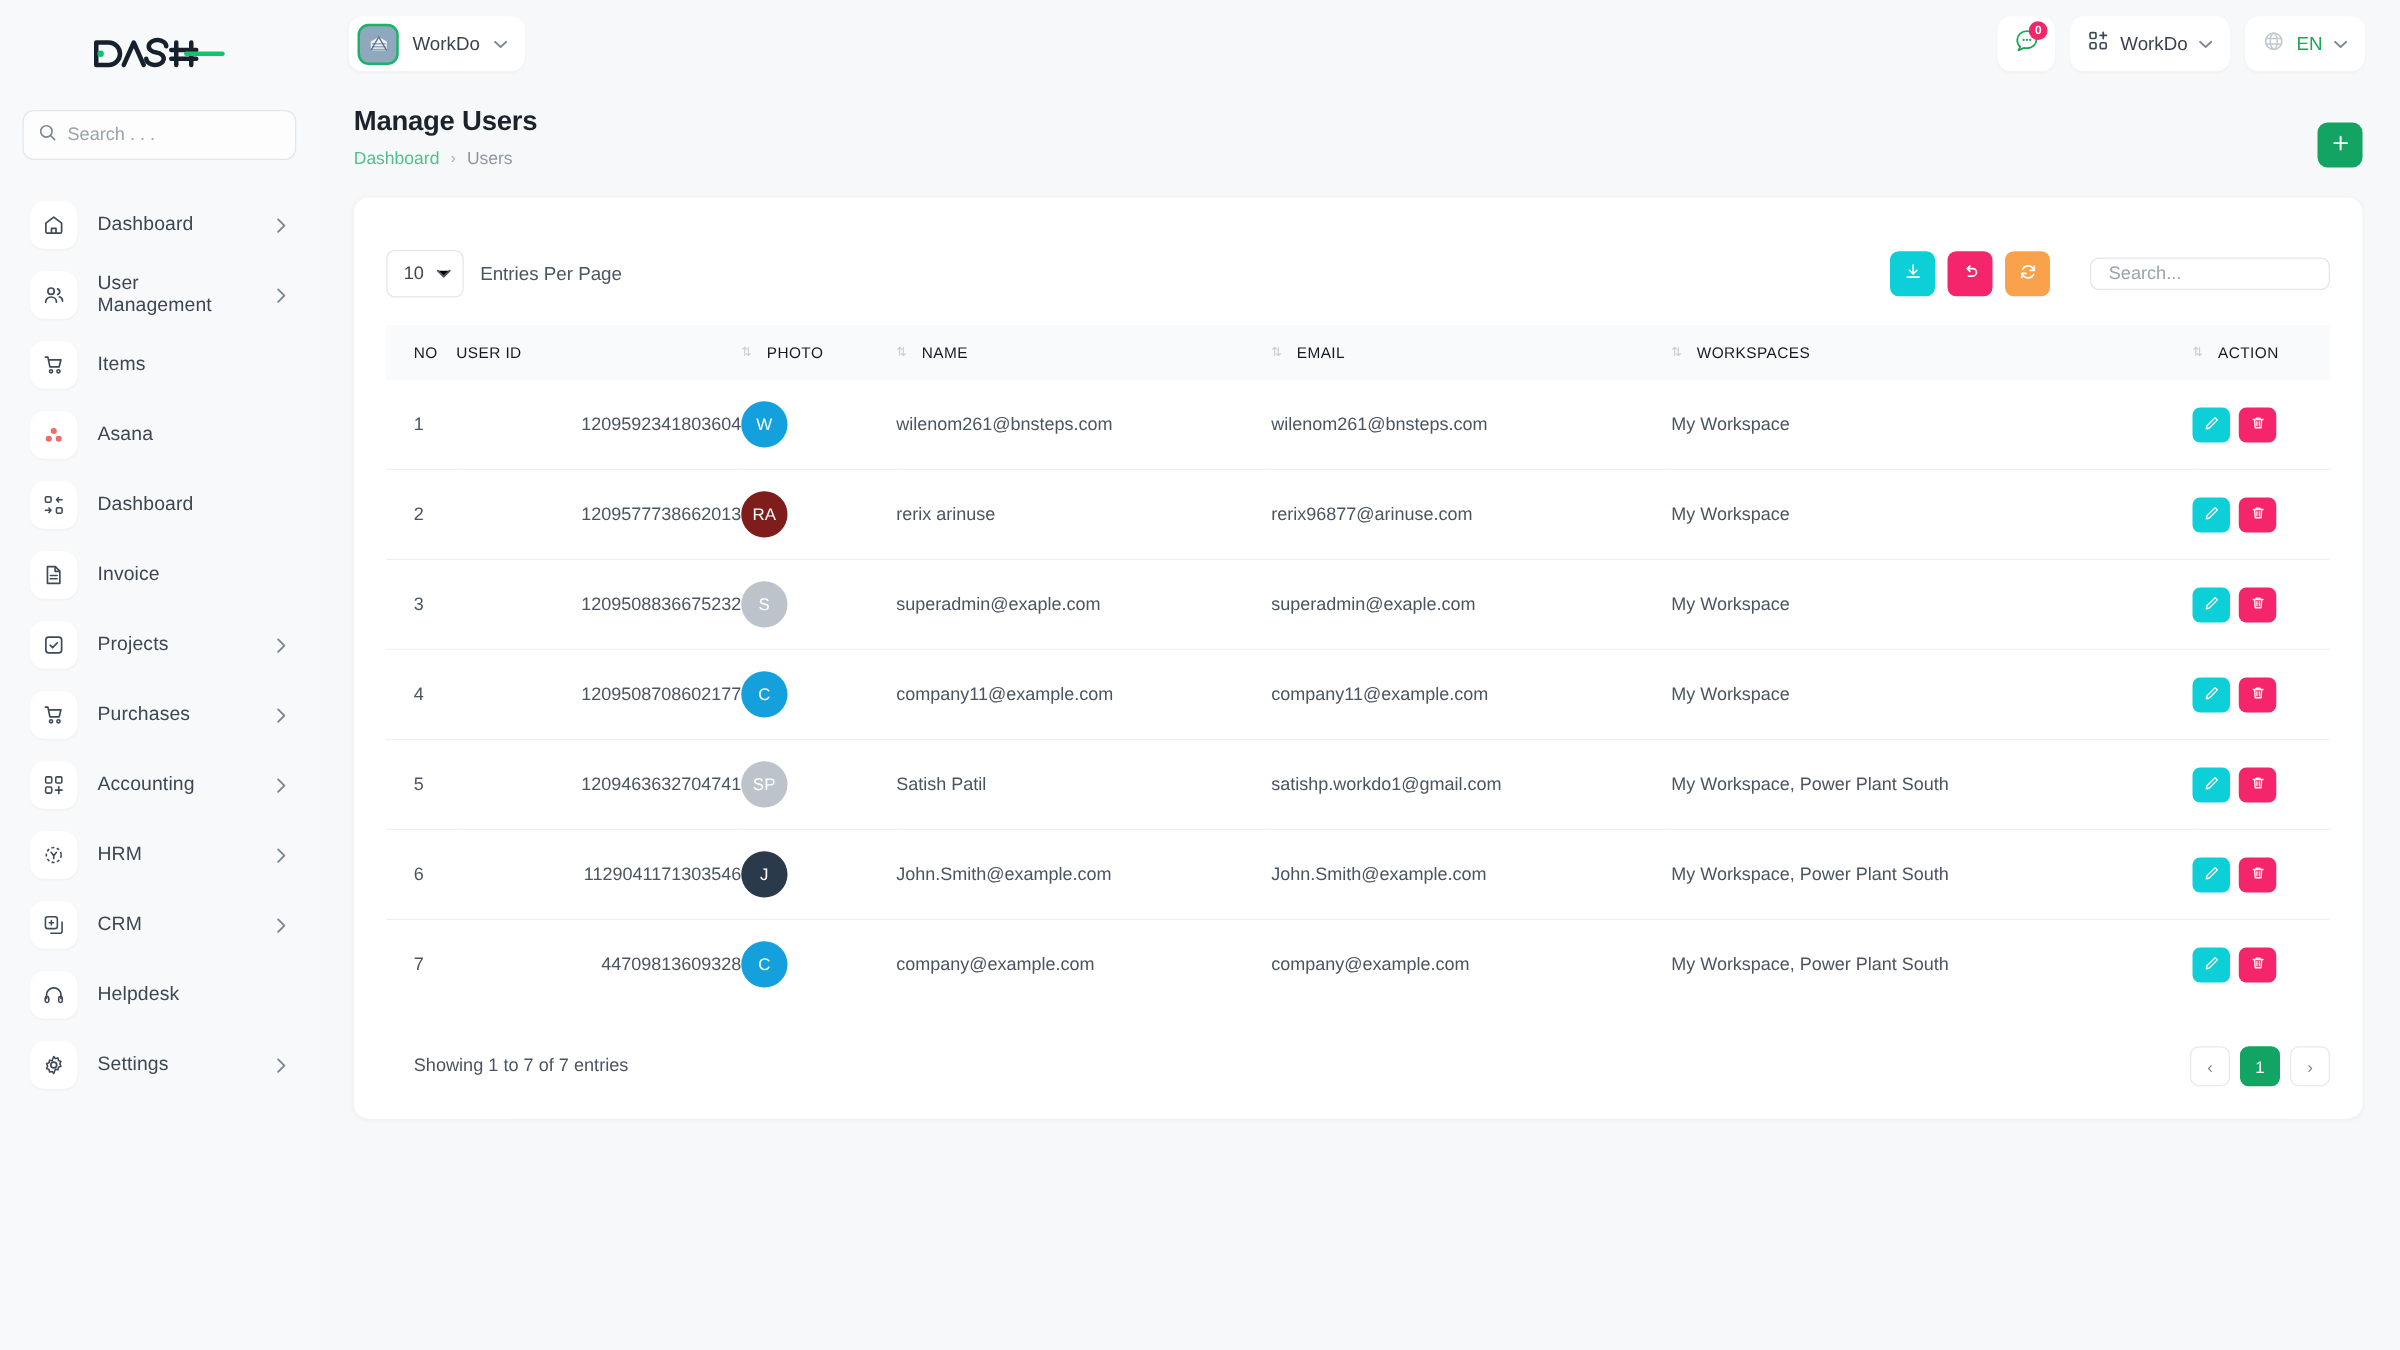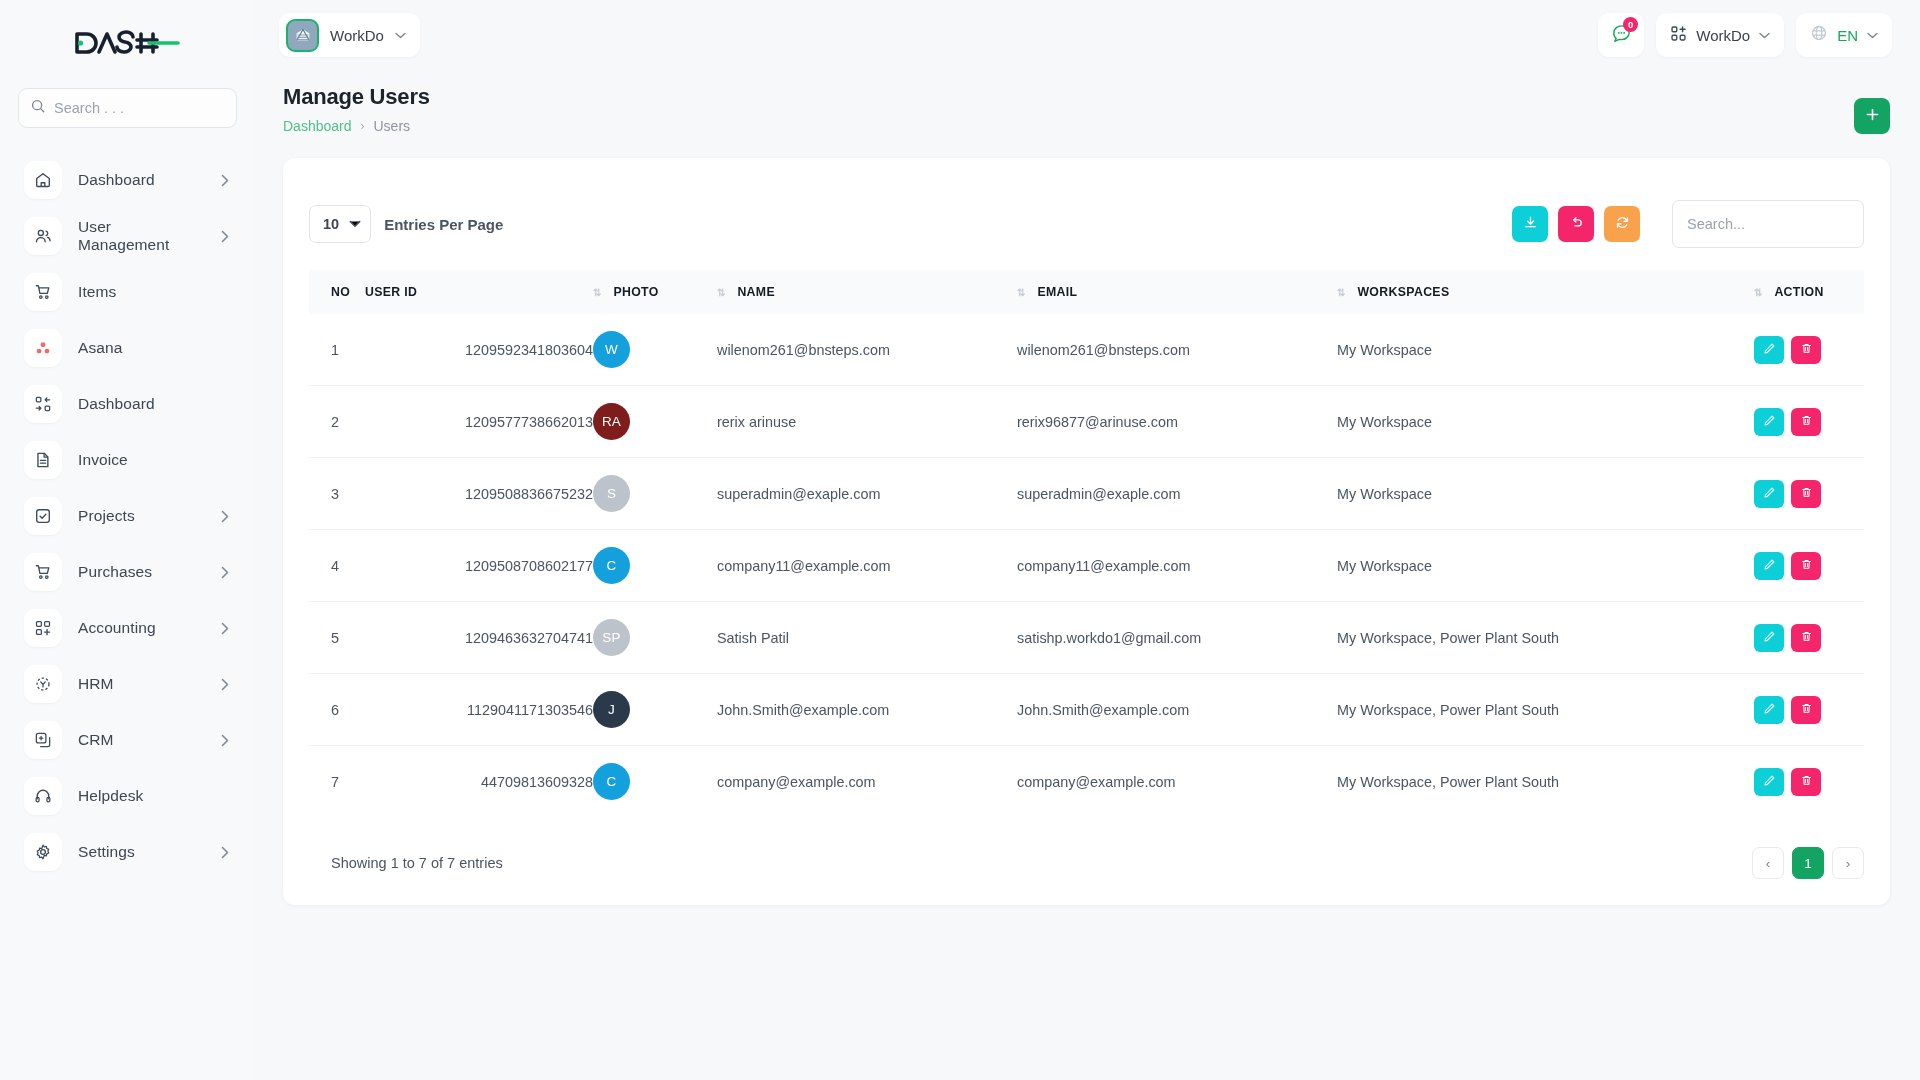--- a/index.html
+++ b/index.html
@@ -121,52 +121,52 @@
   
   .card {
     margin: 24px 30px 0 28px; background: #fff; border-radius: 12px;
     box-shadow: 0 1px 4px rgba(18,38,63,.05);
     padding: 24px 26px 26px 26px;
   }
   .card-tools {
     display: flex; align-items: center; justify-content: space-between;
     padding: 18px 0 22px 0;
   }
-  .entries-left { display: flex; align-items: center; gap: 13px; font-weight: bold; }
+  .entries-left { display: flex; align-items: center; gap: 13px; }
   .select-box {
     height: 38px; min-width: 62px; border: 1px solid #e2e5ea; border-radius: 7px;
     display: flex; align-items: center; justify-content: space-between;
     padding: 0 9px 0 13px; gap: 10px; cursor: pointer; background: #fff;
   }
   .select-box .sv { font-size: 14.5px; color: #3c4753; }
   .entries-label { font-size: 15px; color: #4b5561; }
 
   .tools-right { display: flex; align-items: center; gap: 10px; }
   .sq-btn {
     width: 36px; height: 36px; border-radius: 7px; border: none; cursor: pointer;
     display: flex; align-items: center; justify-content: center;
   }
   .sq-cyan { background: #0ccfd8; }
   .sq-pink { background: #f5256b; }
   .sq-orange { background: #f9a24b; }
   .tbl-search {
-    width: 192px; height: 48px; border: 1px solid #e2e5ea; border-radius: 7px;
+    width: 192px; height: 26px; border: 1px solid #e2e5ea; border-radius: 7px;
     padding: 0 14px; margin-left: 22px;
   }
   .tbl-search input {
     border: none; outline: none; background: transparent; width: 100%; height: 100%;
     font-family: "Liberation Sans", sans-serif; font-size: 14.5px; color: #4b5561;
   }
   .tbl-search input::placeholder { color: #9aa3ad; }
 
   
   table { width: 100%; border-collapse: collapse; }
   thead tr { background: #f8fafc; }
   thead th {
-    text-align: left; font-size: 12.3px; font-weight: 700; color: #141b24;
+    text-align: left; font-size: 12.3px; font-weight: 400; color: #141b24;
     letter-spacing: .35px; padding: 15px 0 15px 0; white-space: nowrap;
   }
   thead th .th-in { display: flex; align-items: center; }
   .sort-ico {
     color: #c6ccd4; font-size: 10px; margin-right: 14px;
     letter-spacing: -2px; display: inline-block;
   }
   tbody td {
     font-size: 14.4px; color: #4b5561; padding: 17px 0;
     border-bottom: 1px solid #eef1f4; vertical-align: middle;

